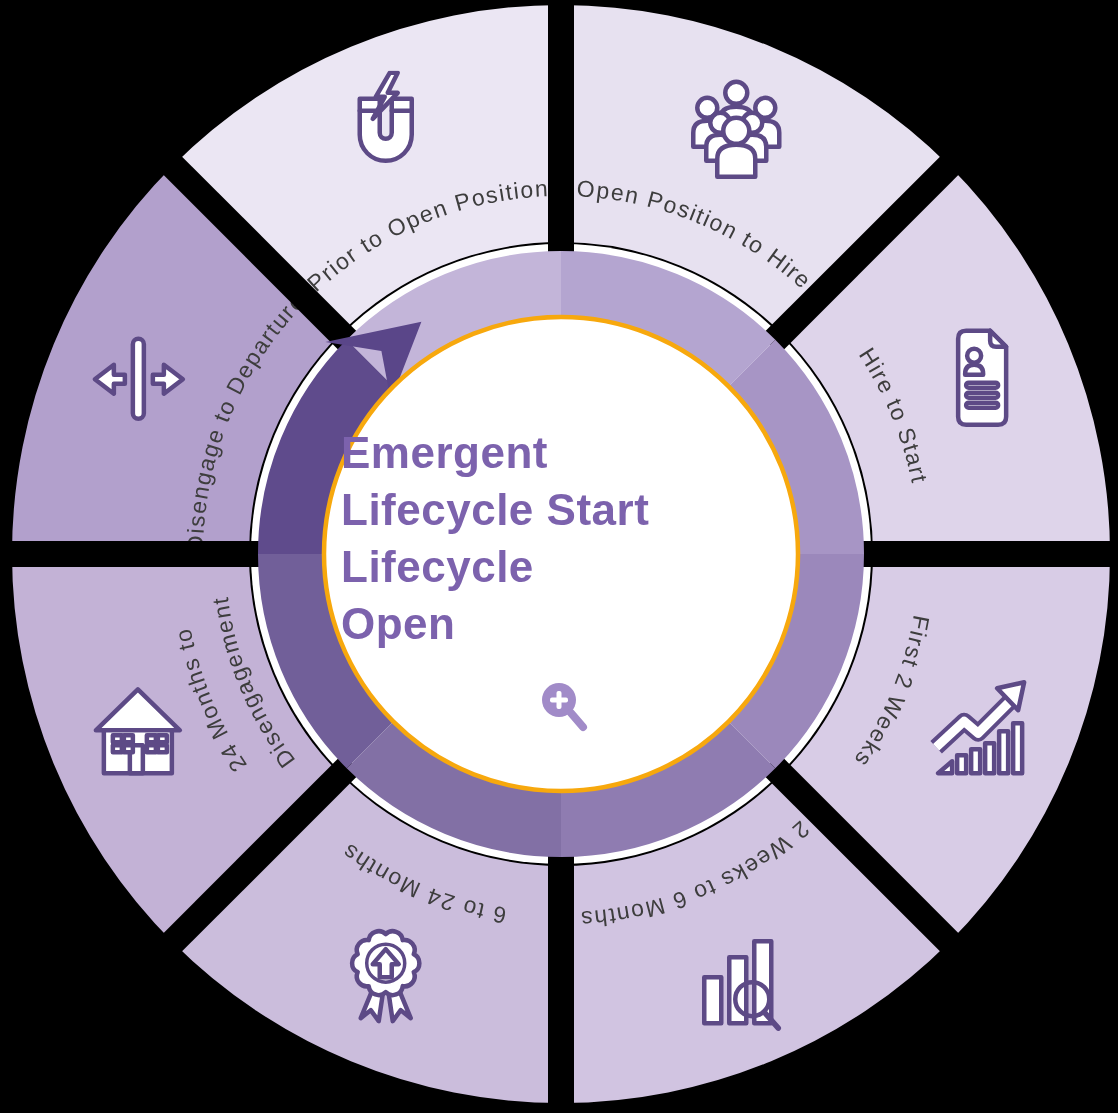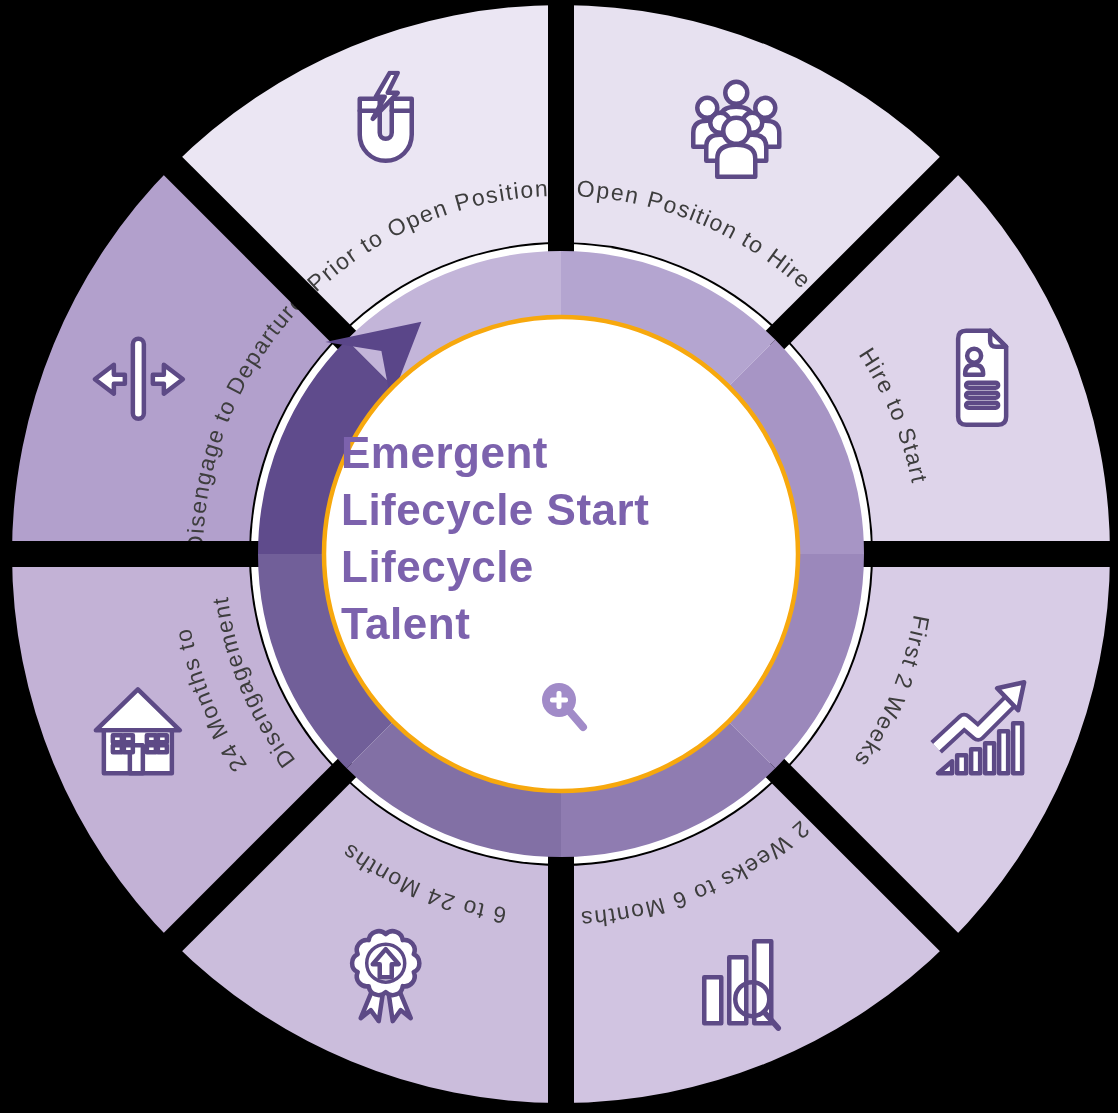--- a/index.html
+++ b/index.html
@@ -212,15 +212,15 @@
           <rect x="556.5" y="691" width="5" height="18" rx="2" fill="#ffffff"></rect>
           <line x1="571" y1="713" x2="583" y2="727" stroke="#a18bc8" stroke-width="8" stroke-linecap="round"></line>
         </g>
       </g>
   </svg>
 
   <div class="title">
     <div>Emergent</div>
     <div>Lifecycle Start</div>
     <div>Lifecycle</div>
-    <div>Talent</div>
+    <div>Open</div>
   </div>
 </div>
 
 </body></html>

